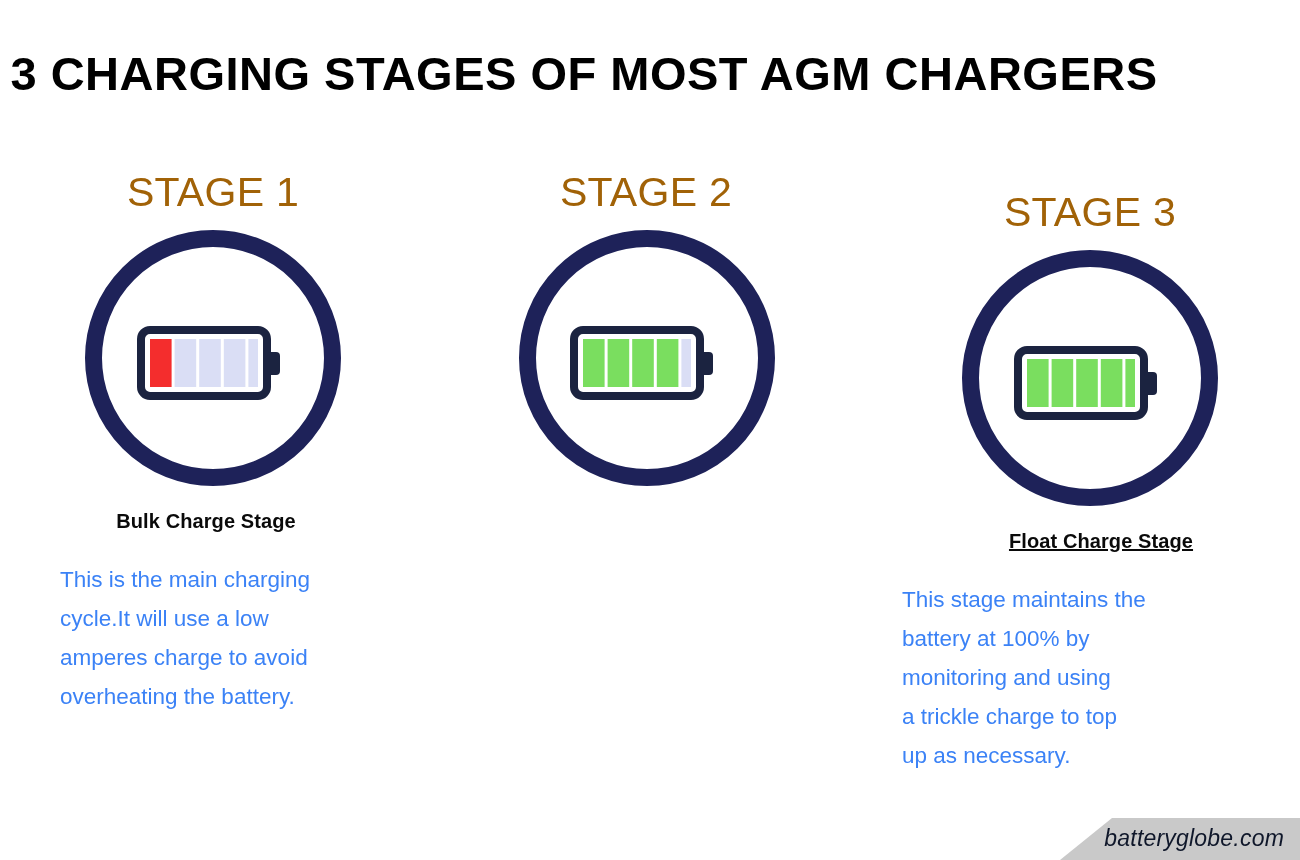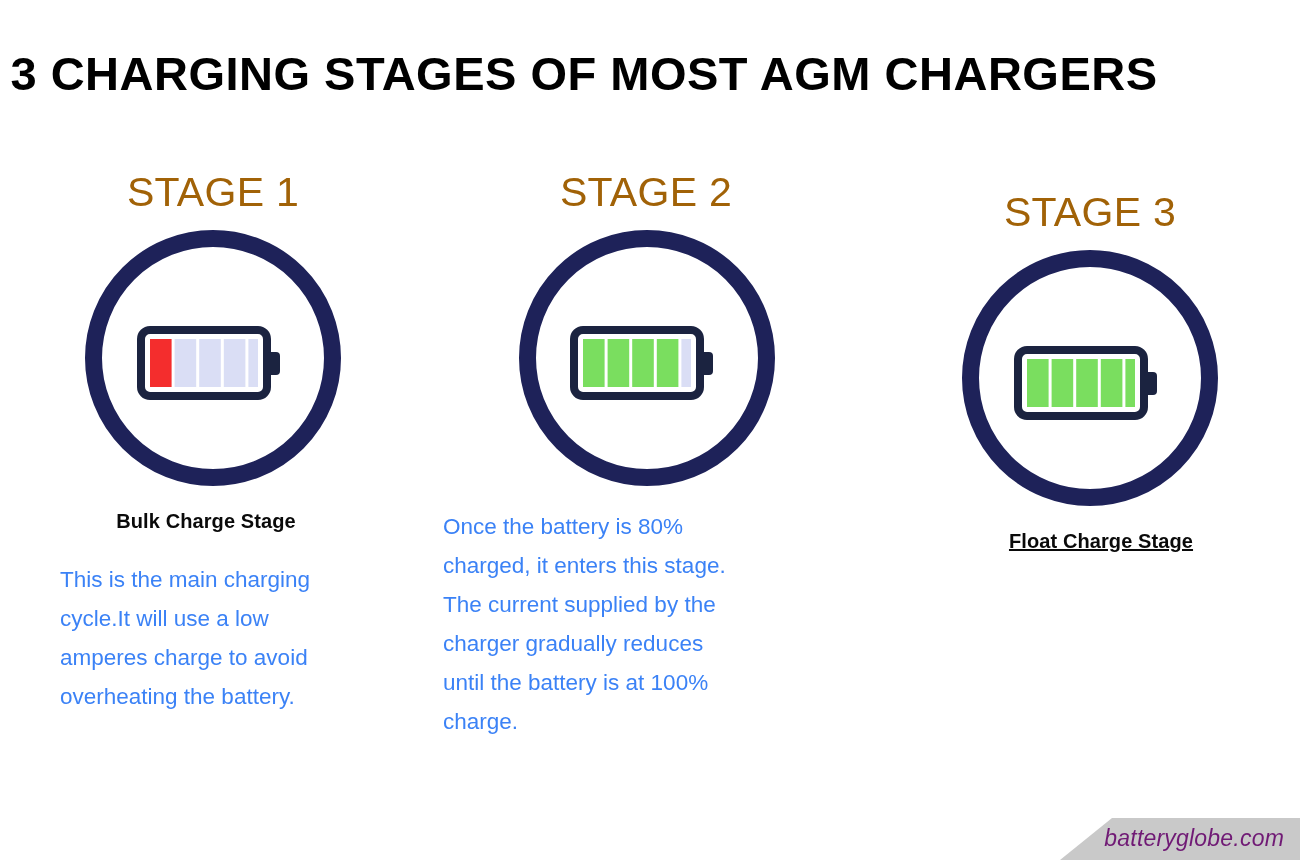--- a/index.html
+++ b/index.html
@@ -123,21 +123,21 @@
     height: 42px;
     background: #c9c9c9;
     clip-path: polygon(40px 100%, 92px 0, 100% 0, 100% 100%);
     display: flex;
     align-items: center;
     justify-content: flex-end;
   }
   .watermark-text {
     font-size: 23px;
     font-style: italic;
-    color: #701a75;
+    color: #0f172a;
     padding-right: 16px;
     letter-spacing: 0.2px;
     line-height: 1;
     padding-bottom: 2px;
   }
 </style>
 </head>
 <body>
 
 <div class="title">3 CHARGING STAGES OF MOST AGM CHARGERS</div>
@@ -178,45 +178,44 @@
         <rect x="130" y="28" width="13" height="23" rx="4" ry="4" fill="#1b2340"></rect>
         <rect x="13" y="15" width="21.6" height="48" fill="#7ade5f"></rect>
         <rect x="37.6" y="15" width="21.6" height="48" fill="#7ade5f"></rect>
         <rect x="62.2" y="15" width="21.6" height="48" fill="#7ade5f"></rect>
         <rect x="86.8" y="15" width="21.6" height="48" fill="#7ade5f"></rect>
         <rect x="111.4" y="15" width="9.6" height="48" fill="#dadef5"></rect>
       </svg>
     </div>
 
 
-    <div class="body-copy">Once the battery is 80%
-charged, it enters this stage.
-The current supplied by the
-charger gradually reduces
-until the battery is at 100%
-charge.</div>
   </div>
 
   <div class="col col-3">
     <div class="stage-label">STAGE 3</div>
 
     <div class="circle-wrap">
       <div class="circle"></div>
       <svg class="battery" width="152" height="78" viewBox="0 0 152 78">
         <rect x="4" y="6" width="126" height="66" rx="9" ry="9" fill="#ffffff" stroke="#1b2340" stroke-width="8"></rect>
         <rect x="130" y="28" width="13" height="23" rx="4" ry="4" fill="#1b2340"></rect>
         <rect x="13" y="15" width="21.6" height="48" fill="#7ade5f"></rect>
         <rect x="37.6" y="15" width="21.6" height="48" fill="#7ade5f"></rect>
         <rect x="62.2" y="15" width="21.6" height="48" fill="#7ade5f"></rect>
         <rect x="86.8" y="15" width="21.6" height="48" fill="#7ade5f"></rect>
         <rect x="111.4" y="15" width="9.6" height="48" fill="#7ade5f"></rect>
       </svg>
     </div>
 
     <div class="sub-heading">Float Charge Stage</div>
 
+    <div class="body-copy">This stage maintains the
+battery at 100% by
+monitoring and using
+a trickle charge to top
+up as necessary.</div>
   </div>
 
 </div>
 
 <div class="watermark">
   <span class="watermark-text">batteryglobe.com</span>
 </div>
 
 </body></html>

